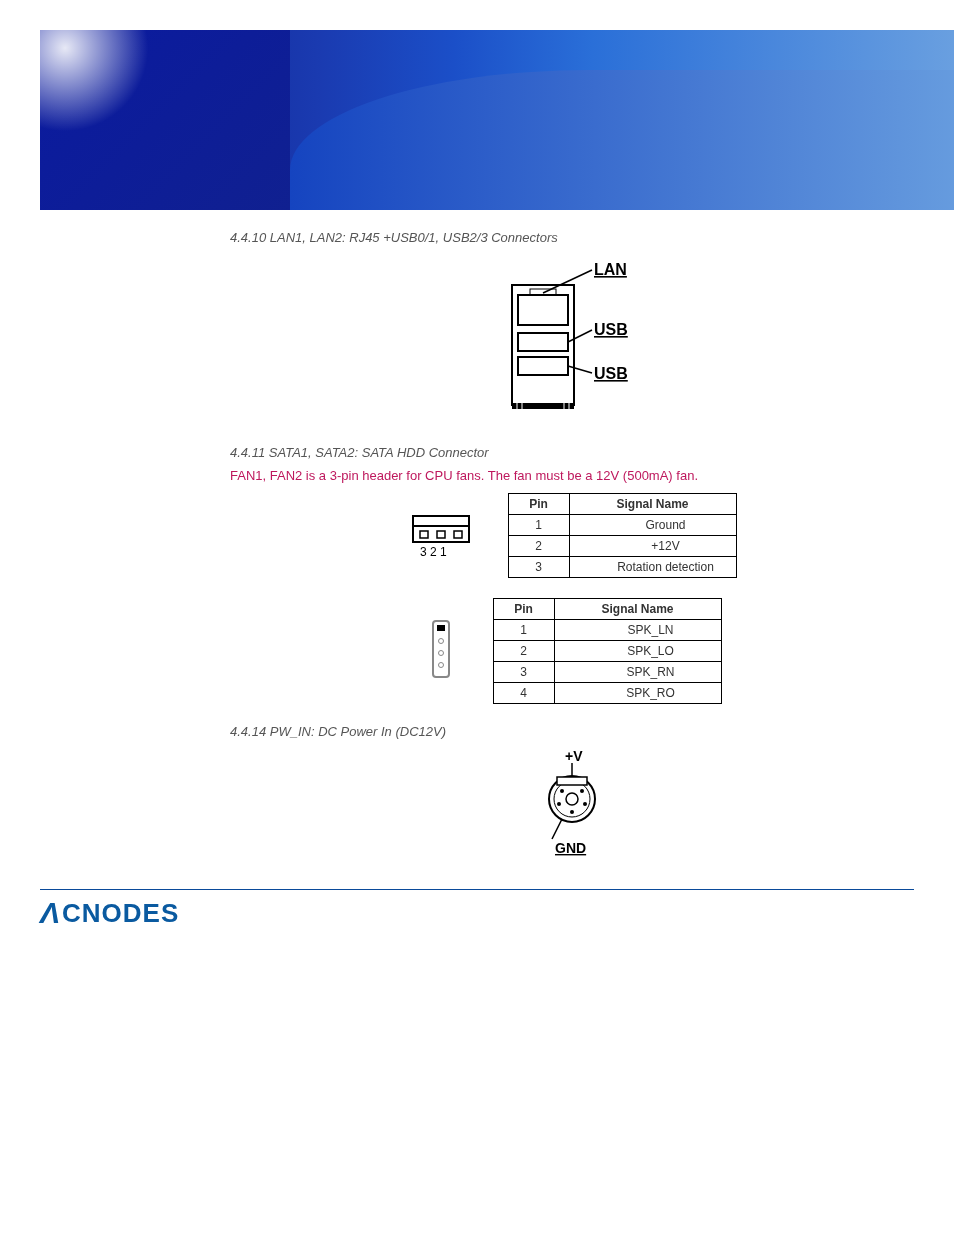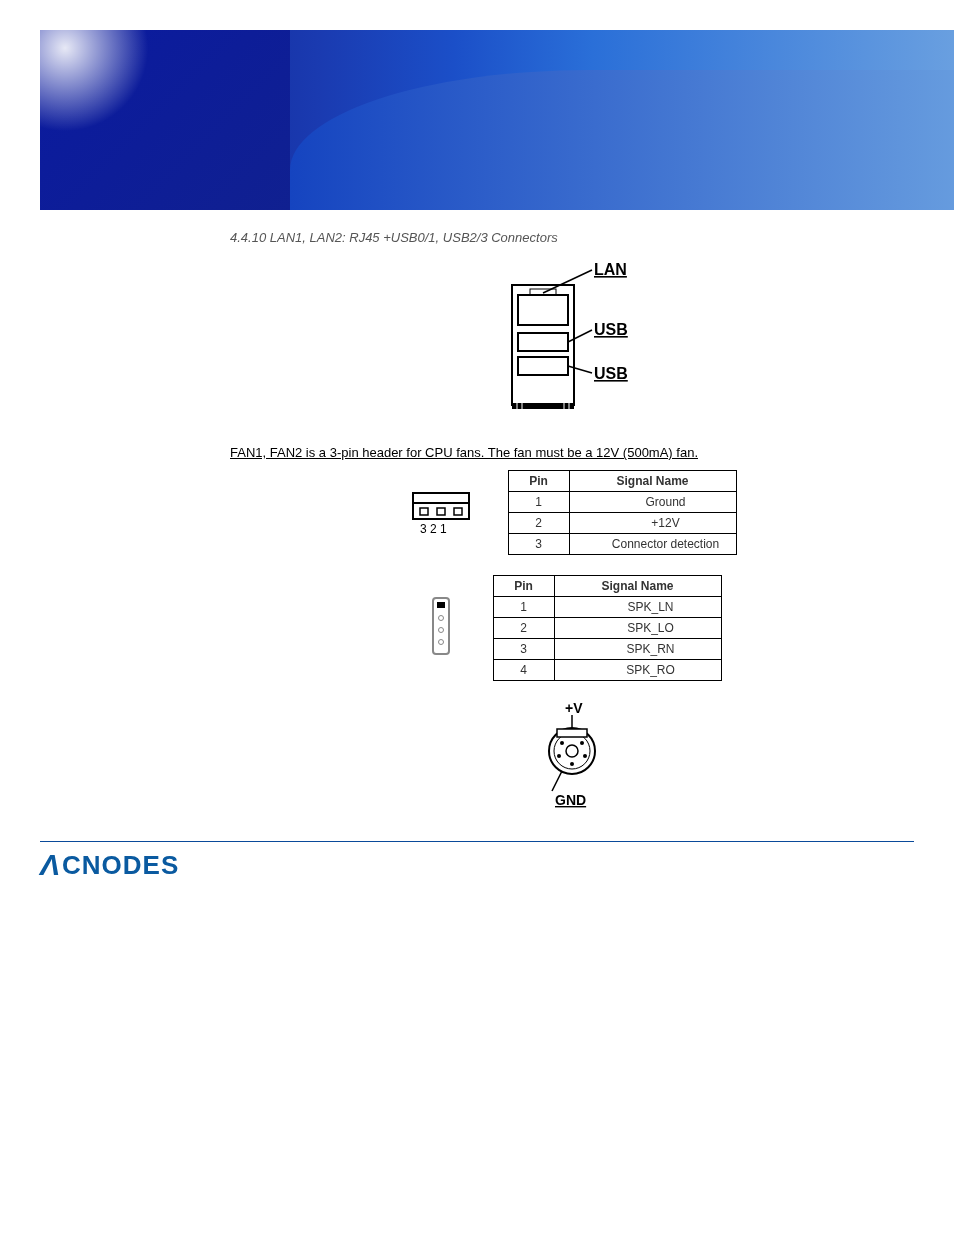--- a/index.html
+++ b/index.html
@@ -42,23 +42,22 @@
     margin: 0 40px 0 230px;
   }
   .section-title {
     font-style: italic;
     font-weight: normal;
     color: #555;
     margin-top: 18px;
     margin-bottom: 8px;
   }
   .body-text {
-    color: #000000;
+    color: #be185d;
     margin-bottom: 10px;
-    text-decoration: underline;
   }
   .diagram-row {
     display: flex;
     align-items: center;
     justify-content: center;
     gap: 30px;
     margin: 10px 0 20px 0;
   }
   table.pin {
     border-collapse: collapse;
@@ -130,20 +129,21 @@
       </g>
       <line x1="61" y1="38" x2="110" y2="15" stroke="#000" stroke-width="1.5"></line>
       <text x="112" y="20" class="svg-label" font-size="16" text-decoration="underline">LAN</text>
       <line x1="86" y1="87" x2="110" y2="75" stroke="#000" stroke-width="1.5"></line>
       <text x="112" y="80" class="svg-label" font-size="16" text-decoration="underline">USB</text>
       <line x1="86" y1="111" x2="110" y2="118" stroke="#000" stroke-width="1.5"></line>
       <text x="112" y="124" class="svg-label" font-size="16" text-decoration="underline">USB</text>
     </svg>
   </div>
 
+  <div class="section-title">4.4.11 SATA1, SATA2: SATA HDD Connector</div>
 
   <div class="body-text">FAN1, FAN2 is a 3-pin header for CPU fans. The fan must be a 12V (500mA) fan.</div>
   <div class="diagram-row">
     <svg width="70" height="60">
       <rect x="5" y="10" width="56" height="10" fill="none" stroke="#000" stroke-width="2"></rect>
       <rect x="5" y="20" width="56" height="16" fill="none" stroke="#000" stroke-width="2"></rect>
       <rect x="12" y="25" width="8" height="7" fill="none" stroke="#000" stroke-width="1.5"></rect>
       <rect x="29" y="25" width="8" height="7" fill="none" stroke="#000" stroke-width="1.5"></rect>
       <rect x="46" y="25" width="8" height="7" fill="none" stroke="#000" stroke-width="1.5"></rect>
       <text x="12" y="50" font-size="12">3 2 1</text>
@@ -157,21 +157,21 @@
       <tr>
             <td>1</td>
             <td class="sig">Ground</td>
           </tr>
       <tr>
             <td>2</td>
             <td class="sig">+12V</td>
           </tr>
       <tr>
             <td>3</td>
-            <td class="sig">Connector detection</td>
+            <td class="sig">Rotation detection</td>
           </tr>
     </tbody>
       </table>
   </div>
 
   <div class="diagram-row">
     <svg width="40" height="70">
       <rect x="10" y="5" width="16" height="56" rx="3" fill="none" stroke="#888" stroke-width="2"></rect>
       <rect x="14" y="9" width="8" height="6" fill="#000"></rect>
       <circle cx="18" cy="25" r="2.5" fill="none" stroke="#888"></circle>
@@ -197,20 +197,21 @@
             <td class="sig">SPK_RN</td>
           </tr>
       <tr>
             <td>4</td>
             <td class="sig">SPK_RO</td>
           </tr>
     </tbody>
       </table>
   </div>
 
+  <div class="section-title">4.4.14 PW_IN: DC Power In (DC12V)</div>
   <div class="diagram-row">
     <svg width="110" height="110">
       <text x="48" y="12" class="svg-label" font-size="14">+V</text>
       <line x1="55" y1="14" x2="55" y2="28" stroke="#000" stroke-width="1.5"></line>
       <circle cx="55" cy="50" r="23" fill="none" stroke="#000" stroke-width="2"></circle>
       <circle cx="55" cy="50" r="18" fill="none" stroke="#000" stroke-width="1"></circle>
       <rect x="40" y="28" width="30" height="8" fill="#fff" stroke="#000" stroke-width="1.5"></rect>
       <circle cx="55" cy="50" r="6" fill="none" stroke="#000" stroke-width="1.5"></circle>
       <circle cx="45" cy="42" r="2" fill="#000"></circle>
         <circle cx="65" cy="42" r="2" fill="#000"></circle>

